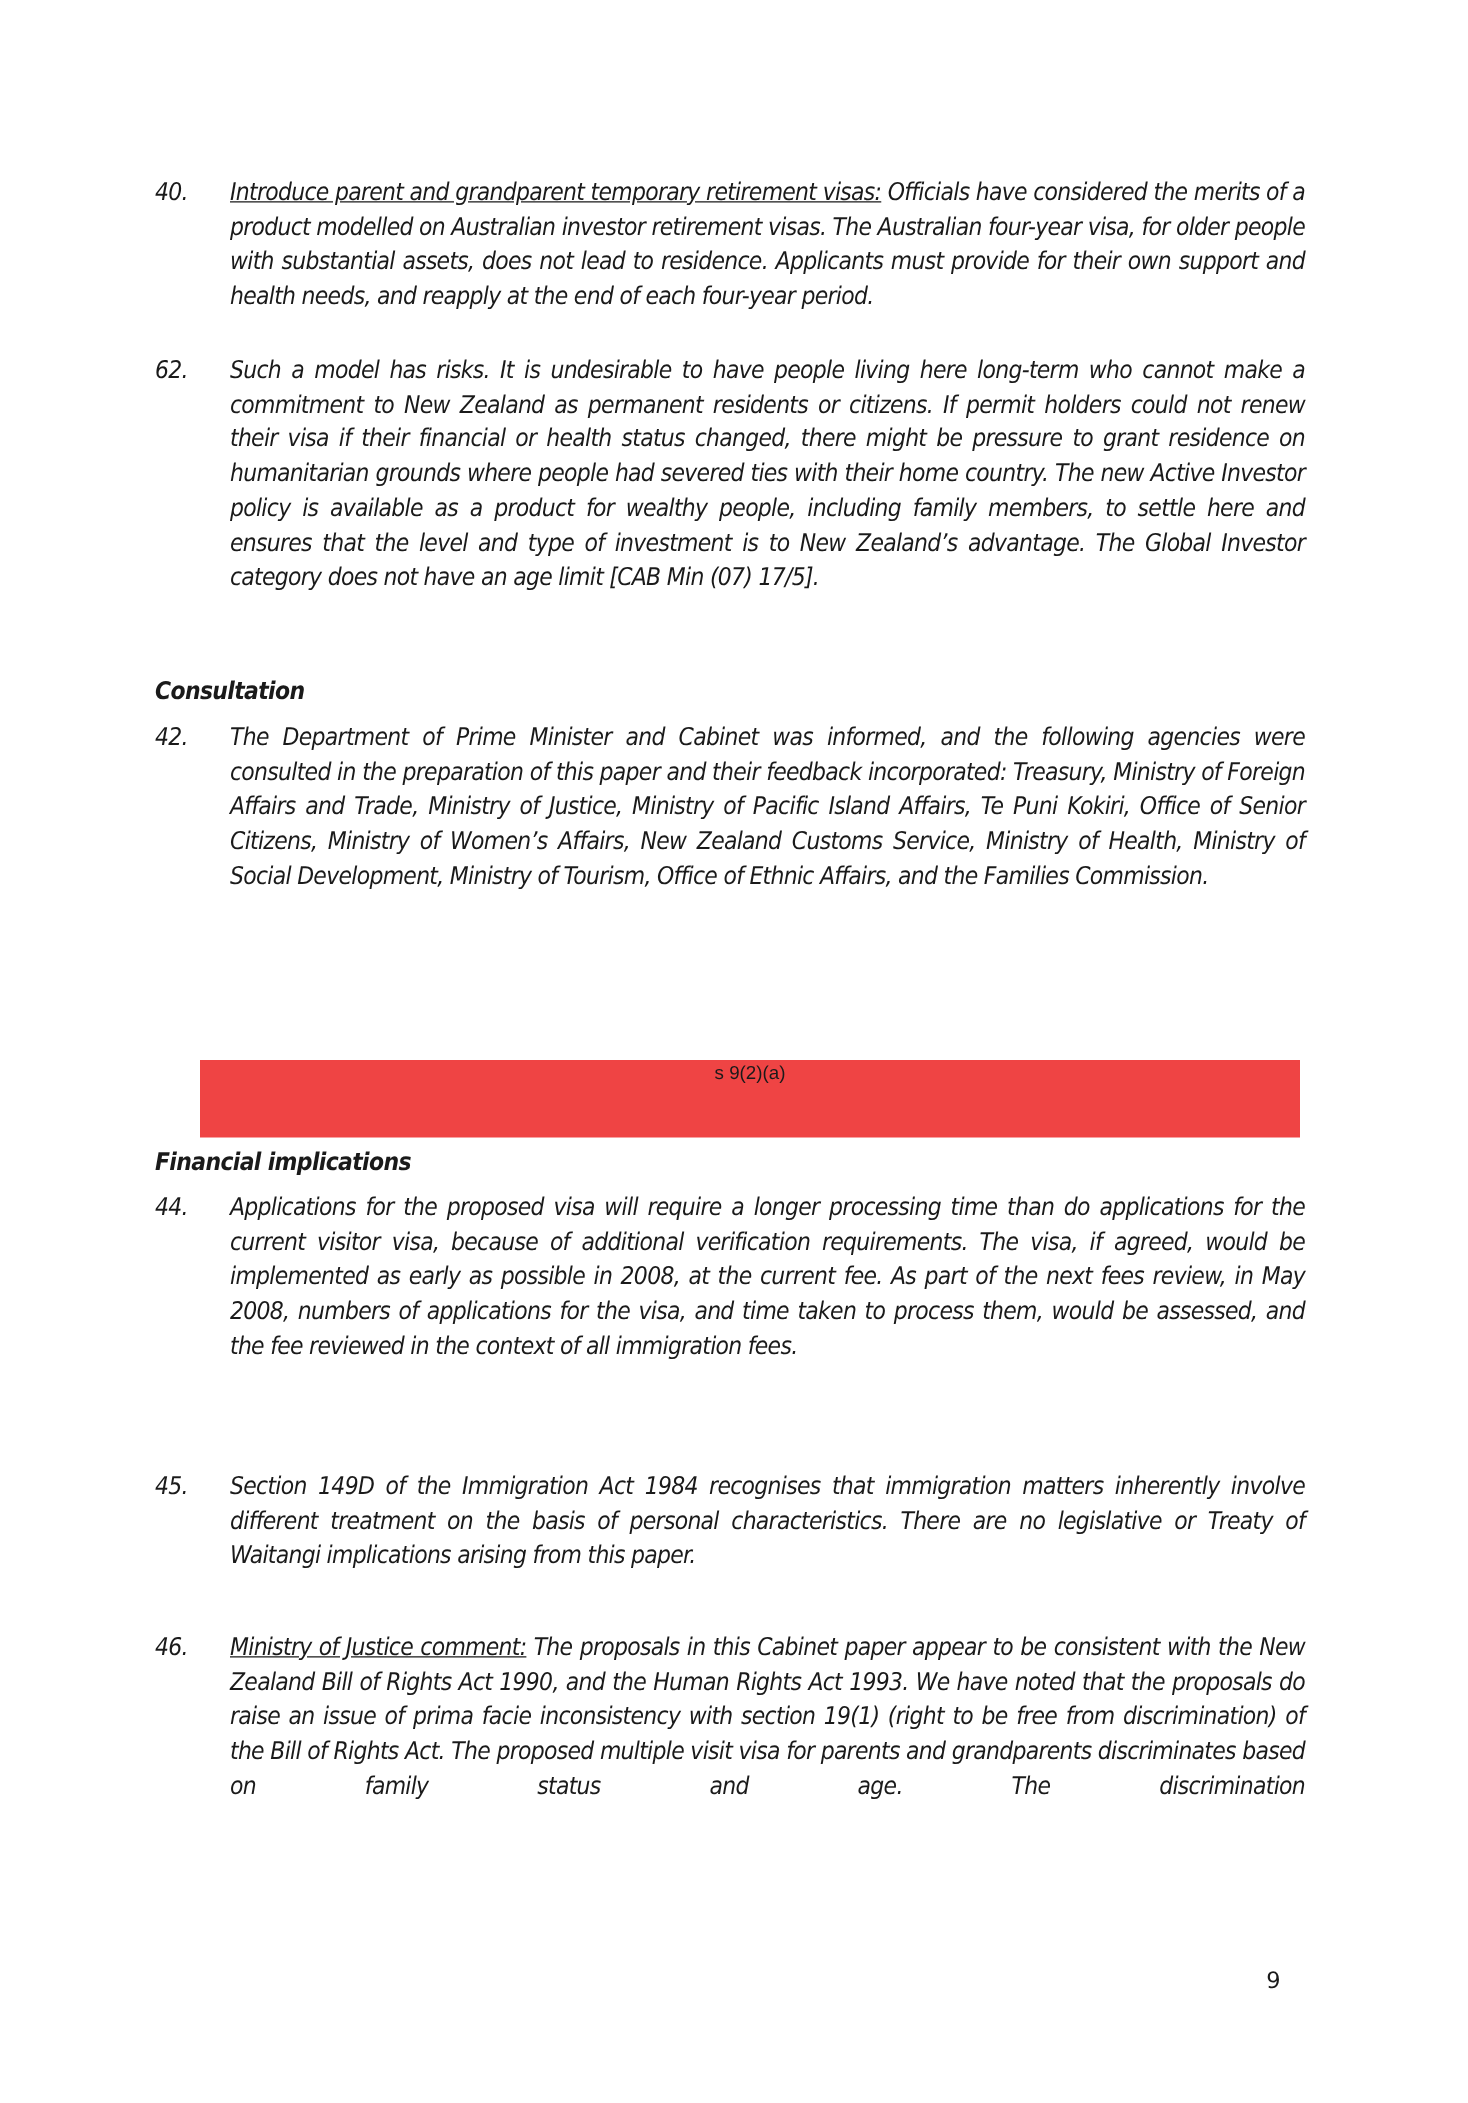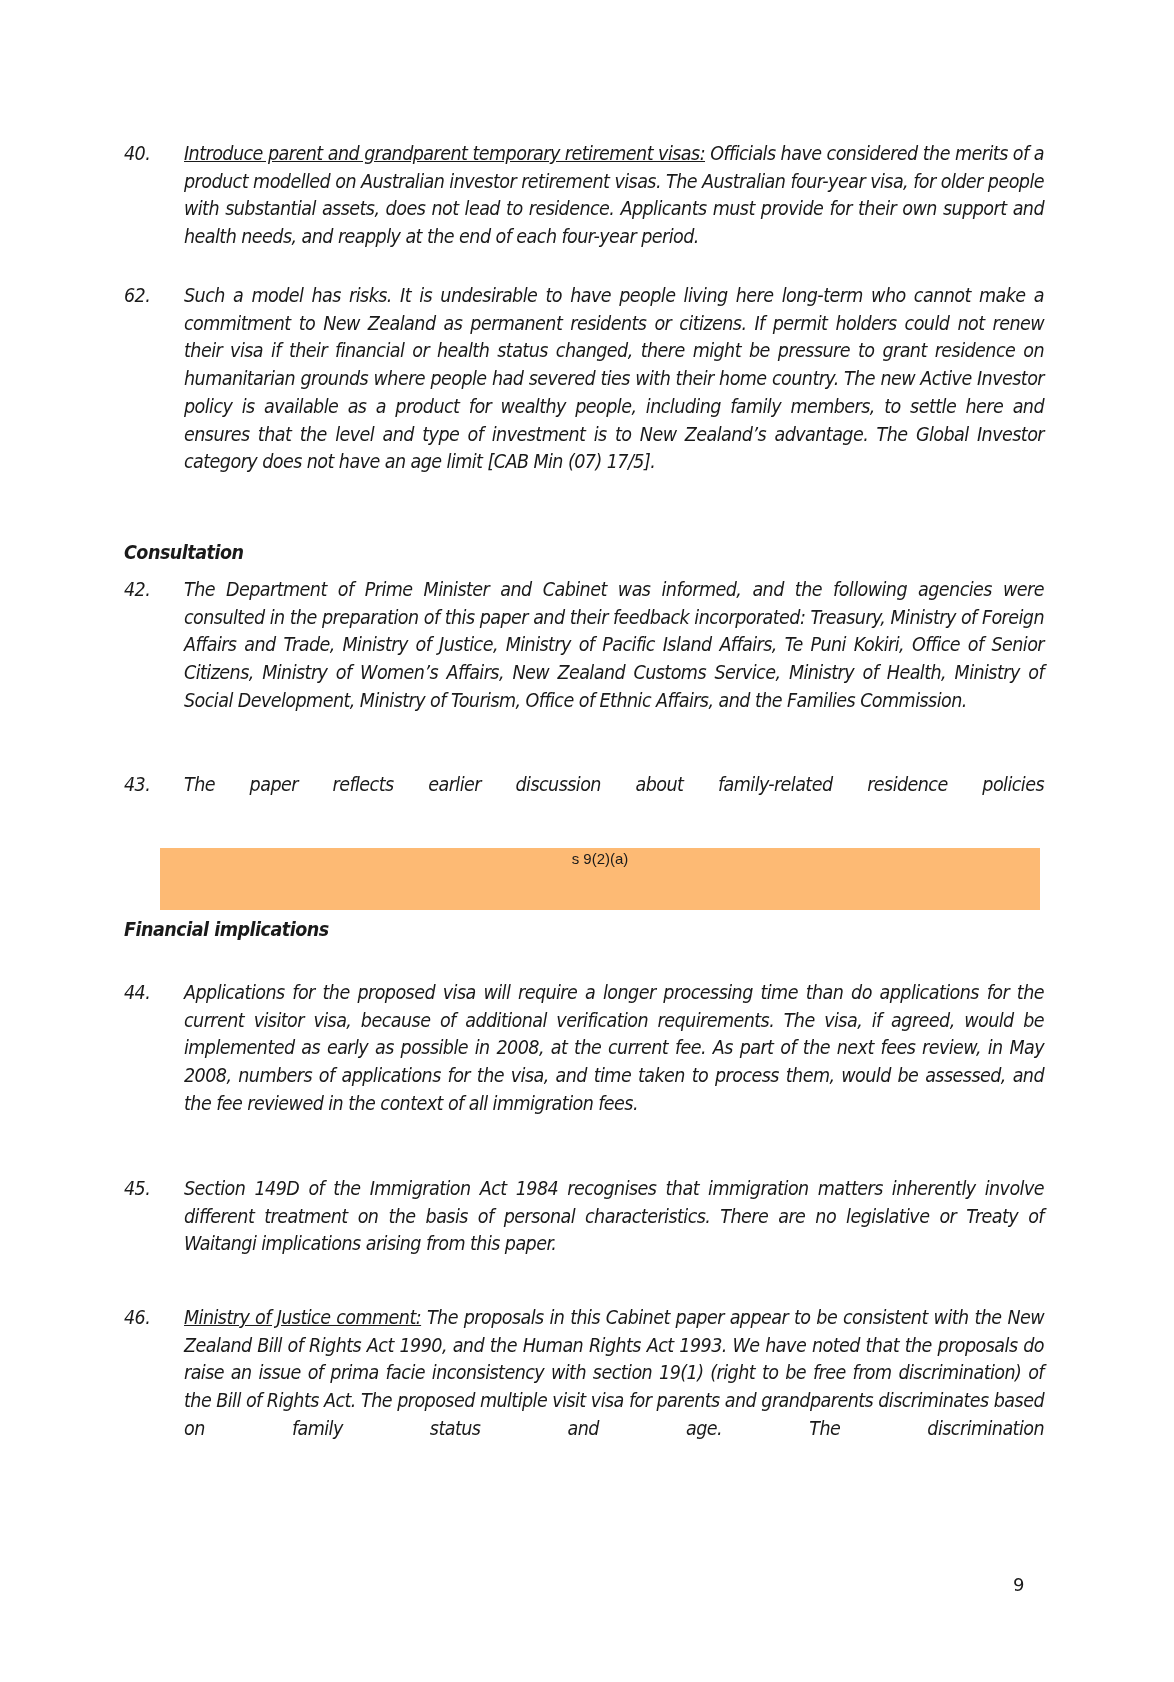--- a/index.html
+++ b/index.html
@@ -23,21 +23,21 @@
     .para .lead { text-decoration: underline; }
     .heading {
       position: absolute; left: 124px;
       font-size: 19.5px; font-weight: bold;
       font-family: "DejaVu Sans Condensed", "DejaVu Sans", sans-serif;
       letter-spacing: -0.5px;
       font-style: italic;
     }
     .redaction {
       position: absolute; left: 160px; top: 848px; width: 880px; height: 62px;
-      background: #fdba74;
+      background: #ef4444;
     }
     .redaction-label {
       position: absolute; left: 0; right: 0; top: 2px; text-align: center;
       font-family: "Liberation Sans", sans-serif; font-size: 15px; color: #1a1a1a;
     }
     .page-number {
       position: absolute; left: 1013px; top: 1574px;
       font-family: "DejaVu Sans", sans-serif; font-size: 18px;
     }
   </style>
@@ -56,32 +56,28 @@
     <span class="body">Such a model has risks.  It is undesirable to have people living here long-term who cannot make a commitment to New Zealand as permanent residents or citizens.  If permit holders could not renew their visa if their financial or health status changed, there might be pressure to grant residence on humanitarian grounds where people had severed ties with their home country.  The new Active Investor policy is available as a product for wealthy people, including family members, to settle here and ensures that the level and type of investment is to New Zealand’s advantage.  The Global Investor category does not have an age limit [CAB Min (07) 17/5].</span>
   </div>
 
   <div class="heading" style="top:541px;">Consultation</div>
 
   <div class="para" style="top:576px;">
     <span class="num">42.</span>
     <span class="body">The Department of Prime Minister and Cabinet was informed, and the following agencies were consulted in the preparation of this paper and their feedback incorporated: Treasury, Ministry of Foreign Affairs and Trade, Ministry of Justice, Ministry of Pacific Island Affairs, Te Puni Kokiri, Office of Senior Citizens, Ministry of Women’s Affairs, New Zealand Customs Service, Ministry of Health, Ministry of Social Development, Ministry of Tourism, Office of Ethnic Affairs, and the Families Commission.</span>
   </div>
 
-  <div class="para" style="top:771px;">
-    <span class="num">43.</span>
-    <span class="body" style="text-align-last: justify;">The paper reflects earlier discussion about family-related residence policies</span>
-  </div>
 
   <div class="redaction">
     <div class="redaction-label">s 9(2)(a)</div>
   </div>
 
   <div class="heading" style="top:918px;">Financial implications</div>
 
-  <div class="para" style="top:979px;">
+  <div class="para" style="top:952px;">
     <span class="num">44.</span>
     <span class="body">Applications for the proposed visa will require a longer processing time than do applications for the current visitor visa, because of additional verification requirements.  The visa, if agreed, would be implemented as early as possible in 2008, at the current fee.  As part of the next fees review, in May 2008, numbers of applications for the visa, and time taken to process them, would be assessed, and the fee reviewed in the context of all immigration fees.</span>
   </div>
 
 
   <div class="para" style="top:1175px;">
     <span class="num">45.</span>
     <span class="body">Section 149D of the Immigration Act 1984 recognises that immigration matters inherently involve different treatment on the basis of personal characteristics. There are no legislative or Treaty of Waitangi implications arising from this paper.</span>
   </div>
 

